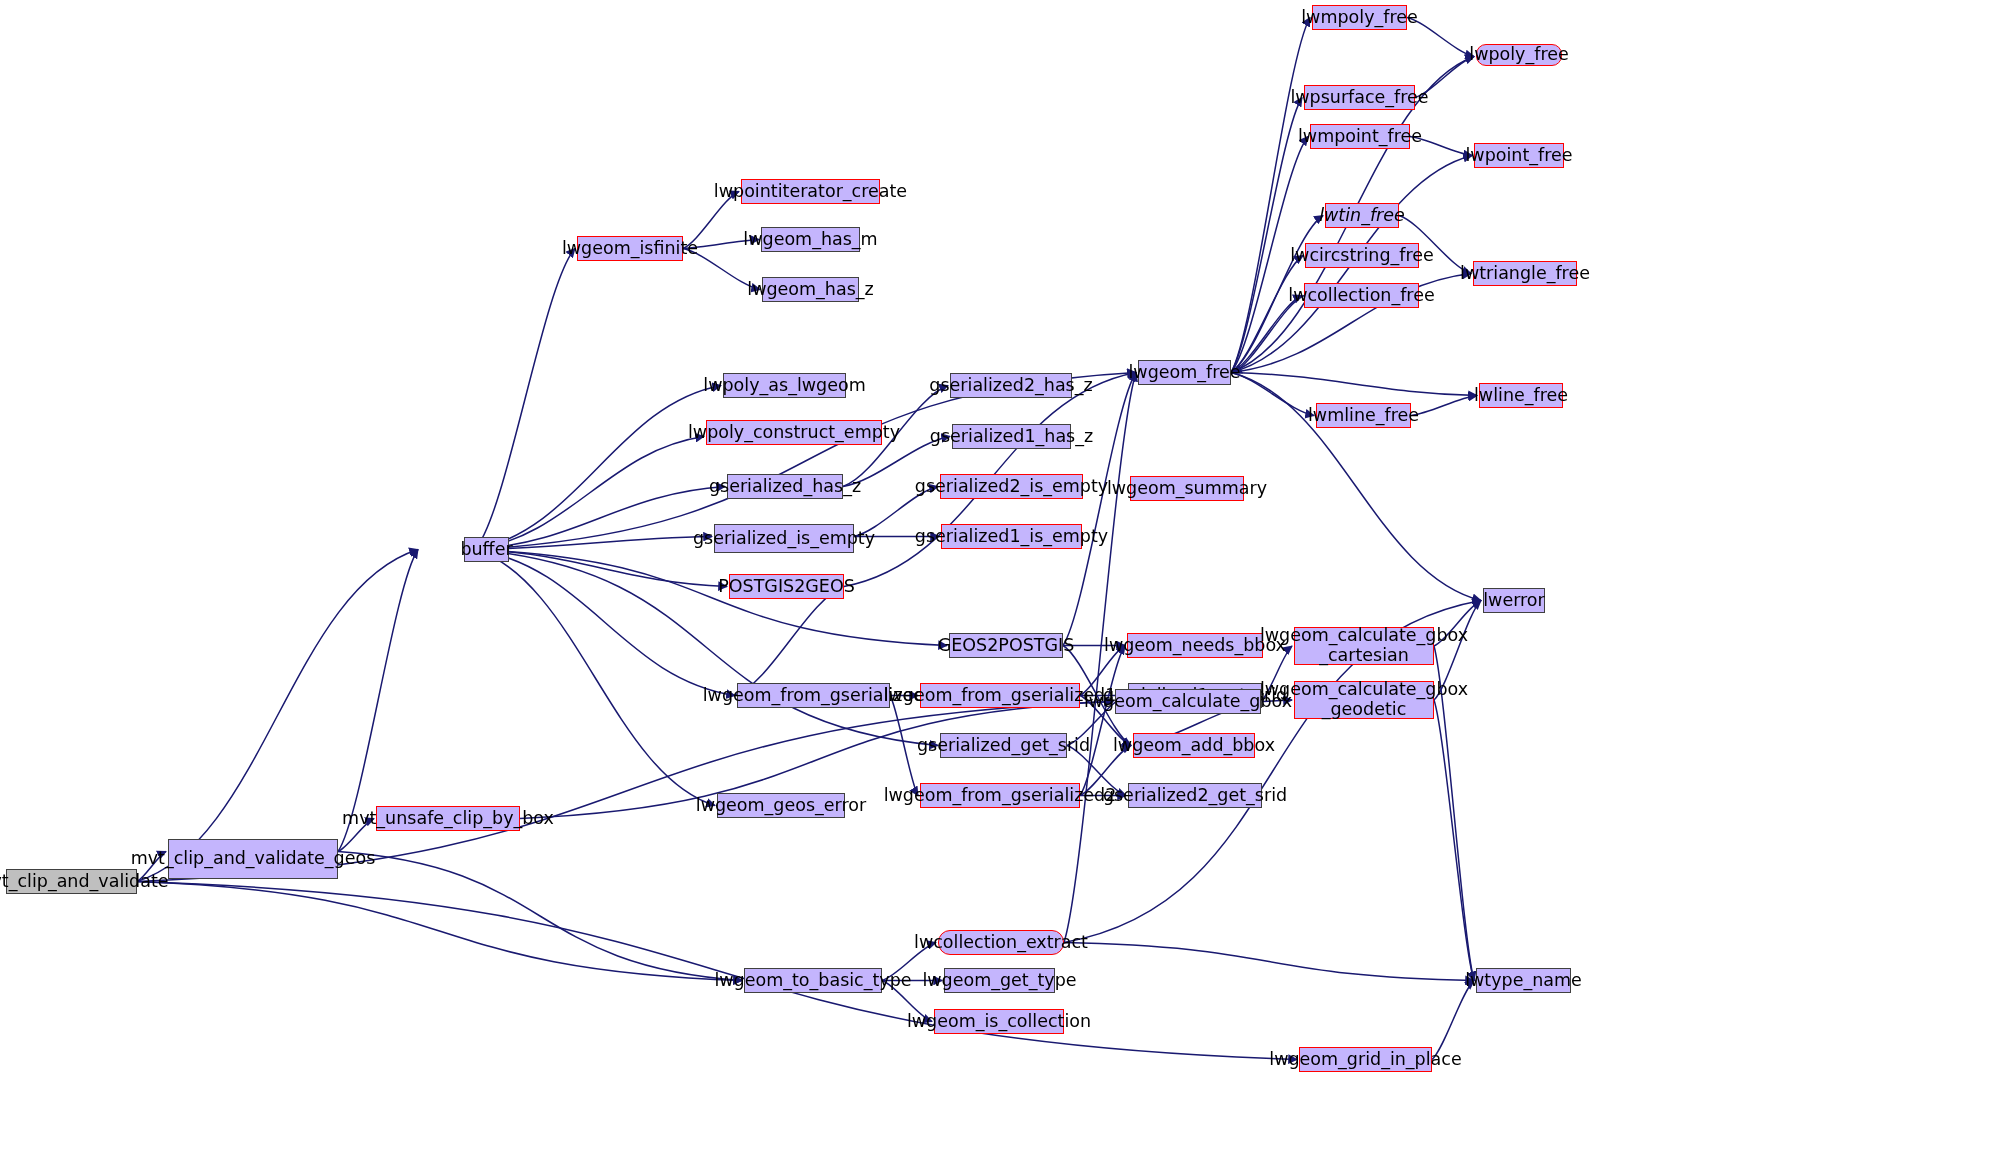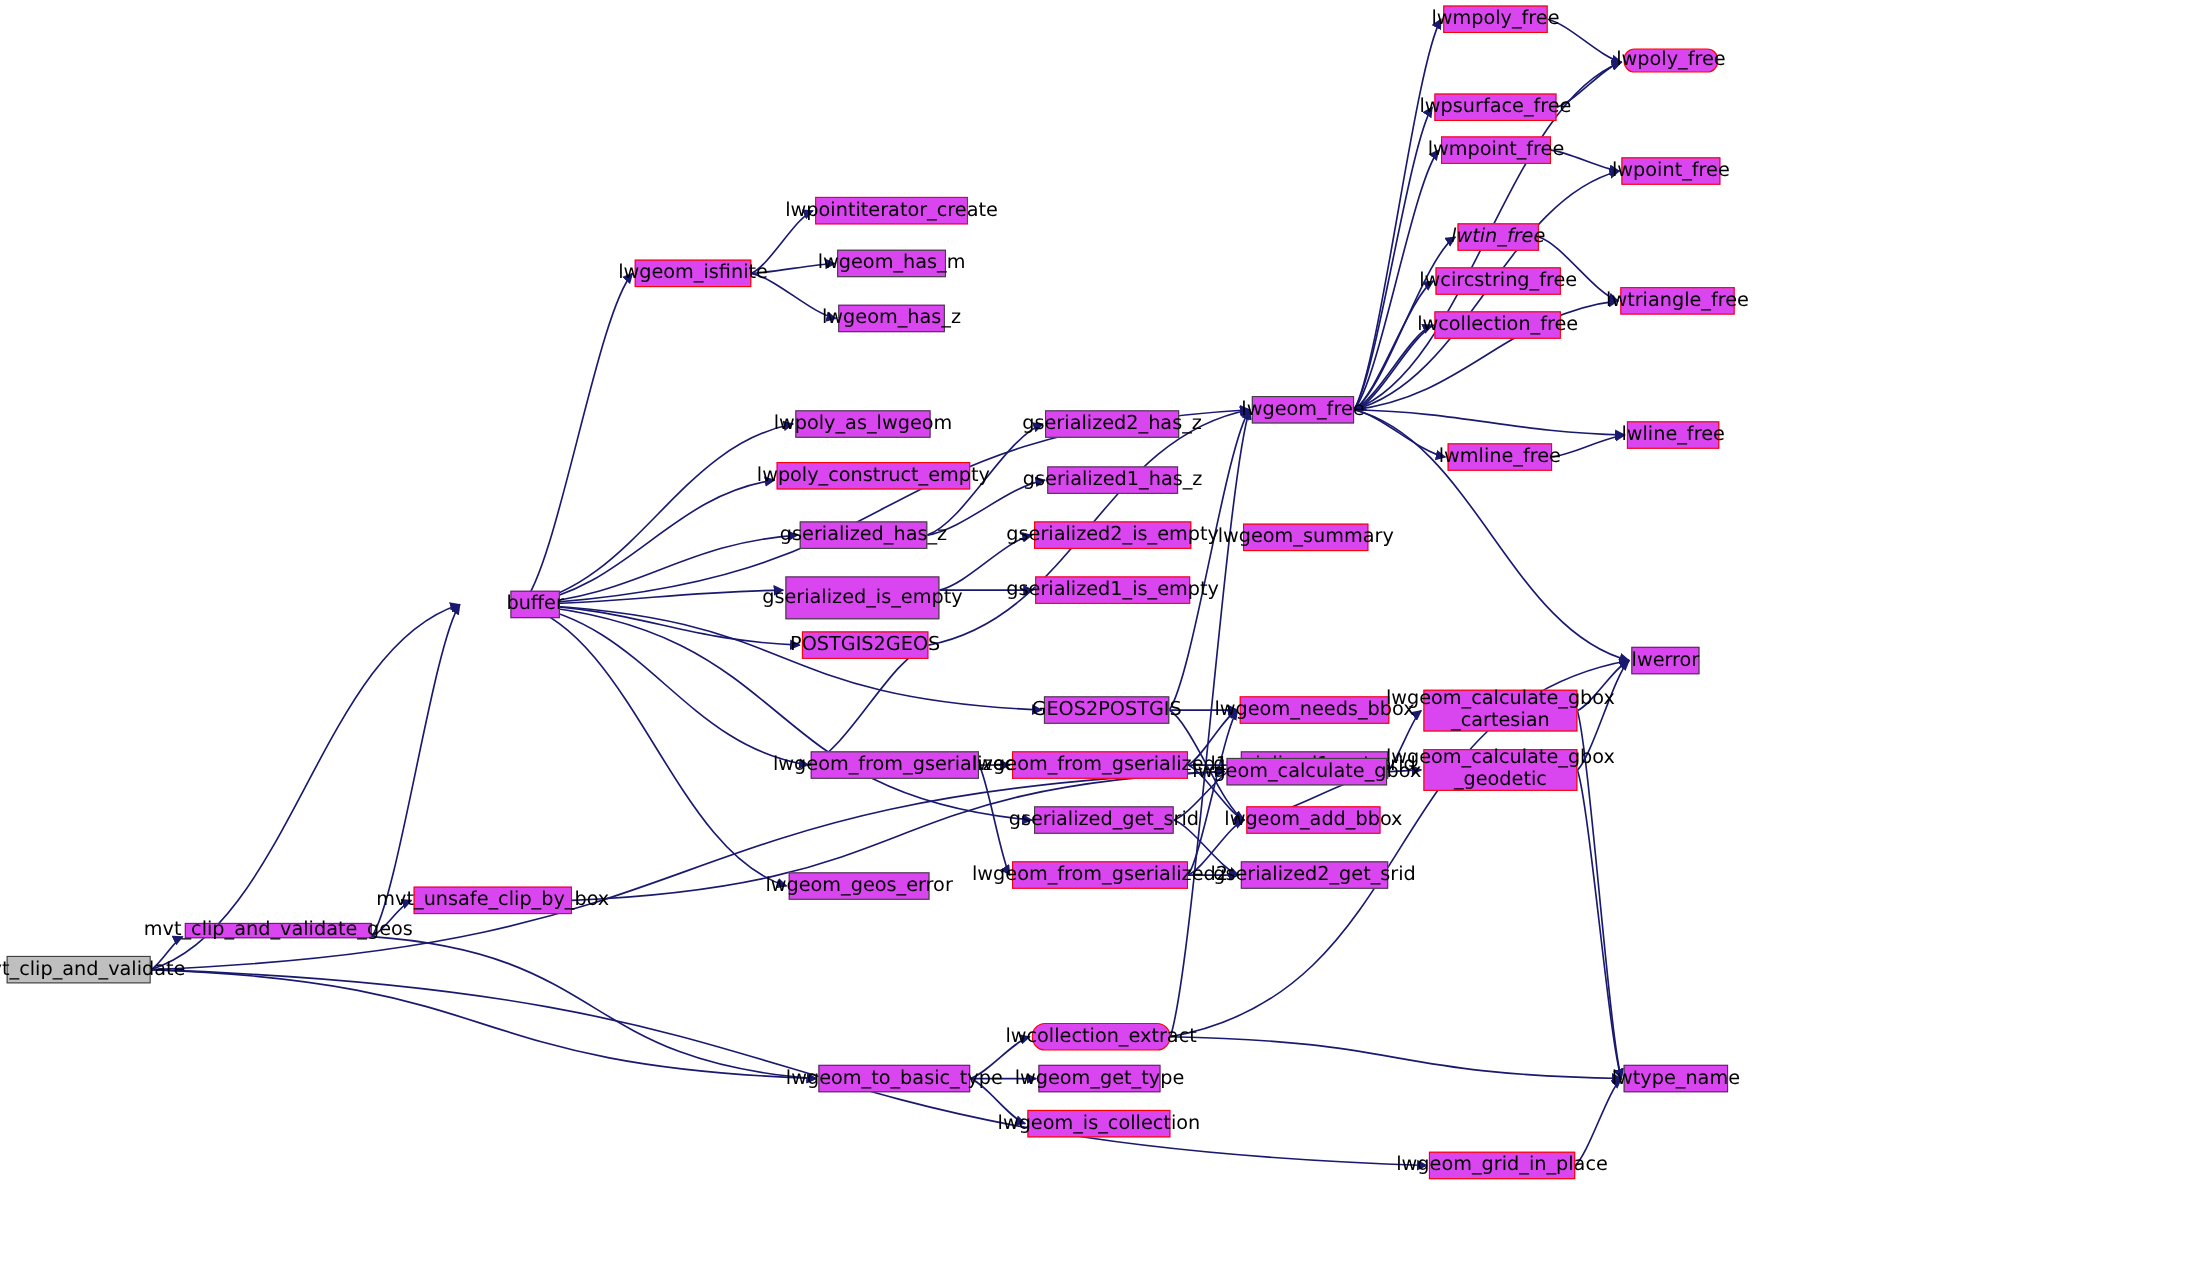--- a/index.html
+++ b/index.html
@@ -1,21 +1,21 @@
 <!DOCTYPE html>
 <html><head>
 <meta charset="utf-8">
 <style>
   html,body{margin:0;padding:0;background:#ffffff;}
   #canvas{position:relative;width:2001px;height:1149px;background:#ffffff;
           font-family:"DejaVu Sans","Liberation Sans",sans-serif;}
   svg#edges{position:absolute;left:0;top:0;width:2001px;height:1149px;}
   .node{position:absolute;box-sizing:border-box;display:flex;align-items:center;
         justify-content:center;text-align:center;line-height:1.12;
-        font-size:17.5px;color:#000000;background:#d946ef;white-space:pre;}
+        font-size:17.5px;color:#000000;background:#c4b5fd;white-space:pre;}
   .node.black{border:1.6px solid #404040;}
   .node.red{border:1.6px solid #ff0000;}
   .node.root{border:1.6px solid #404040;background:#bfbfbf;}
 </style>
 </head>
 <body>
 
 <div id="canvas">
   <svg id="edges" viewBox="0 0 2001 1149" xmlns="http://www.w3.org/2000/svg">
       <defs>
@@ -93,31 +93,31 @@
       <path d="M1064,942.5 C1292.4564285714287,901.46 1252.5435714285713,641.54 1481,600.5" fill="none" stroke="#191970" stroke-width="1.5" marker-end="url(#ah)"></path>
       <path d="M1064,942.5 C1286.5714285714287,947.06 1251.4285714285713,975.94 1474,980.5" fill="none" stroke="#191970" stroke-width="1.5" marker-end="url(#ah)"></path>
       <path d="M882,980.5 C897.5828571428572,975.94 920.4171428571428,947.06 936,942.5" fill="none" stroke="#191970" stroke-width="1.5" marker-end="url(#ah)"></path>
       <path d="M882,980.5 C899.5714285714286,980.5 924.4285714285714,980.5 942,980.5" fill="none" stroke="#191970" stroke-width="1.5" marker-end="url(#ah)"></path>
       <path d="M882,980.5 C896.2857142857143,985.42 917.7142857142857,1016.58 932,1021.5" fill="none" stroke="#191970" stroke-width="1.5" marker-end="url(#ah)"></path>
       <path d="M1432,1059.5 C1443.76,1050.02 1462.24,989.98 1474,980.5" fill="none" stroke="#191970" stroke-width="1.5" marker-end="url(#ah)"></path>
       <path d="M137,881.5 C775,902.86 659,1038.14 1297,1059.5" fill="none" stroke="#191970" stroke-width="1.5" marker-end="url(#ah)"></path>
     </svg>
   <div id="nodes">
       <div class="node root" style="left: 6px; top: 869px; width: 131px; height: 25px;">mvt_clip_and_validate</div>
-      <div class="node black" style="left: 168px; top: 839px; width: 170px; height: 14px;">mvt_clip_and_validate_geos</div>
+      <div class="node black" style="left: 168px; top: 839px; width: 170px; height: 40px;">mvt_clip_and_validate_geos</div>
       <div class="node red" style="left: 376px; top: 806px; width: 144px; height: 25px;">mvt_unsafe_clip_by_box</div>
       <div class="node black" style="left: 420px; top: 537px; width: 45px; height: 25px; margin-left: 44px;">buffer</div>
       <div class="node red" style="left: 577px; top: 236px; width: 106px; height: 25px;">lwgeom_isfinite</div>
       <div class="node red" style="left: 741px; top: 179px; width: 139px; height: 25px;">lwpointiterator_create</div>
       <div class="node black" style="left: 761px; top: 227px; width: 99px; height: 25px;">lwgeom_has_m</div>
       <div class="node black" style="left: 762px; top: 277px; width: 97px; height: 25px;">lwgeom_has_z</div>
       <div class="node black" style="left: 723px; top: 373px; width: 123px; height: 25px;">lwpoly_as_lwgeom</div>
       <div class="node red" style="left: 706px; top: 420px; width: 176px; height: 25px;">lwpoly_construct_empty</div>
       <div class="node black" style="left: 727px; top: 474px; width: 116px; height: 25px;">gserialized_has_z</div>
-      <div class="node black" style="left: 714px; top: 524px; width: 140px; height: 39px;">gserialized_is_empty</div>
+      <div class="node black" style="left: 714px; top: 524px; width: 140px; height: 29px;">gserialized_is_empty</div>
       <div class="node red" style="left: 729px; top: 574px; width: 115px; height: 25px;">POSTGIS2GEOS</div>
       <div class="node black" style="left: 717px; top: 793px; width: 128px; height: 25px;">lwgeom_geos_error</div>
       <div class="node black" style="left: 950px; top: 373px; width: 122px; height: 25px;">gserialized2_has_z</div>
       <div class="node black" style="left: 952px; top: 424px; width: 119px; height: 25px;">gserialized1_has_z</div>
       <div class="node red" style="left: 940px; top: 474px; width: 143px; height: 25px;">gserialized2_is_empty</div>
       <div class="node red" style="left: 941px; top: 524px; width: 141px; height: 25px;">gserialized1_is_empty</div>
       <div class="node black" style="left: 949px; top: 633px; width: 114px; height: 25px;">GEOS2POSTGIS</div>
       <div class="node black" style="left: 737px; top: 683px; width: 153px; height: 25px;">lwgeom_from_gserialized</div>
       <div class="node red" style="left: 920px; top: 683px; width: 160px; height: 25px;">lwgeom_from_gserialized1</div>
       <div class="node black" style="left: 940px; top: 733px; width: 127px; height: 25px;">gserialized_get_srid</div>

